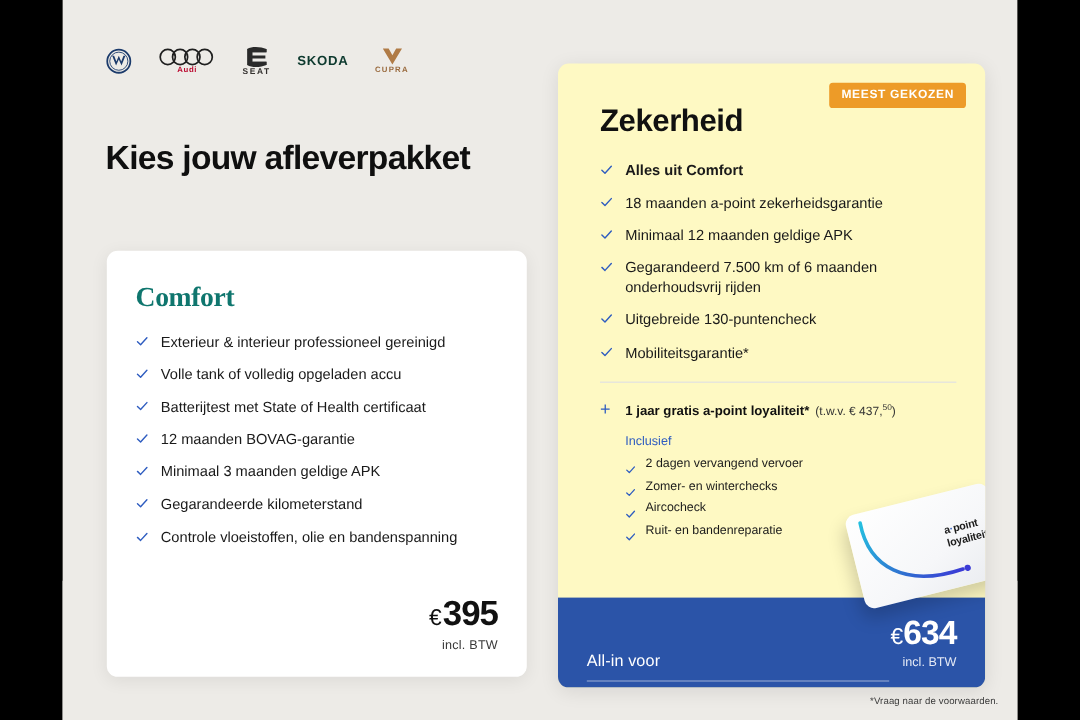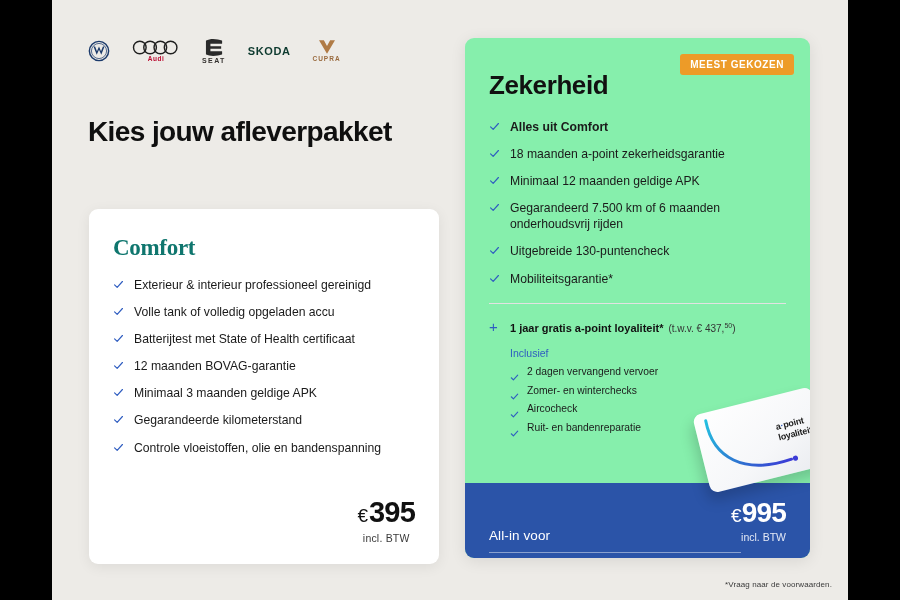--- a/index.html
+++ b/index.html
@@ -45,31 +45,32 @@
     box-shadow:0 3px 14px rgba(0,0,0,.07);
     padding:26px 24px 0 24px;box-sizing:border-box;
   }
   .card-title{font-size:23px;font-weight:700;color:#0f766e;letter-spacing:-0.3px;margin:0 0 16px 0;font-family:Liberation Serif, serif;}
   .feat-list{list-style:none;margin:0;padding:0;}
   .feat{display:flex;gap:10px;align-items:flex-start;margin-bottom:11px;}
   .feat .tx{font-size:12.2px;line-height:1.32;color:#1A1A1A;}
   .chk{flex:0 0 auto;width:11px;height:11px;margin-top:2px;}
   .chk svg{display:block;}
 
-  .price-block{position:absolute;right:24px;bottom:20px;text-align:center;}
+  .price-block{position:absolute;right:24px;bottom:20px;text-align:right;}
   .price{font-size:29px;font-weight:700;color:#111;letter-spacing:-0.8px;line-height:1;}
   .price .cur{font-size:19px;font-weight:400;letter-spacing:0;margin-right:1px;}
   .price-sub{font-size:10.5px;color:#3A3A3A;margin-top:5px;letter-spacing:.2px;}
 
   
   .card-zeker{
-    position:absolute;left:413px;top:38px;width:345px;height:520px;
-    background:#86efac;border-radius:9px;
+    position:absolute;left:413px;top:53px;width:345px;height:520px;
+    background:#fef9c3;border-radius:9px;
     box-shadow:0 3px 16px rgba(0,0,0,.09);
     overflow:hidden;
+    padding-left:11px;
   }
   .zeker-body{padding:26px 24px 0 24px;}
   .badge{
     position:absolute;right:16px;top:16px;
     background:#ED9B28;color:#fff;font-size:10px;font-weight:700;
     letter-spacing:.55px;padding:5px 10px 5px 10px;border-radius:3px;z-index:6;
   }
   .zeker-title{font-size:26px;font-weight:700;color:#111;letter-spacing:-0.4px;margin:6px 0 18px 0;}
   .feat-b .tx{font-weight:700;}
   .divider{height:1px;background:#E2E2E2;margin:16px 0 14px 0;}
@@ -365,21 +366,21 @@
         <div class="lc-txt">
           <span>a</span><span class="lc-dot">·</span><span>point</span><br>
           <span>loyaliteit</span>
         </div>
       </div>
 
       <div class="zeker-foot">
         <div class="foot-row">
           <div class="foot-label">All-in voor</div>
           <div class="foot-price">
-            <div class="pnum"><span class="cur">€</span><span>995</span></div>
+            <div class="pnum"><span class="cur">€</span><span>634</span></div>
             <div class="foot-sub">incl. BTW</div>
           </div>
         </div>
         <div class="foot-line"></div>
       </div>
 
     </div>
 
     <div class="disclaimer">*Vraag naar de voorwaarden.</div>
 

